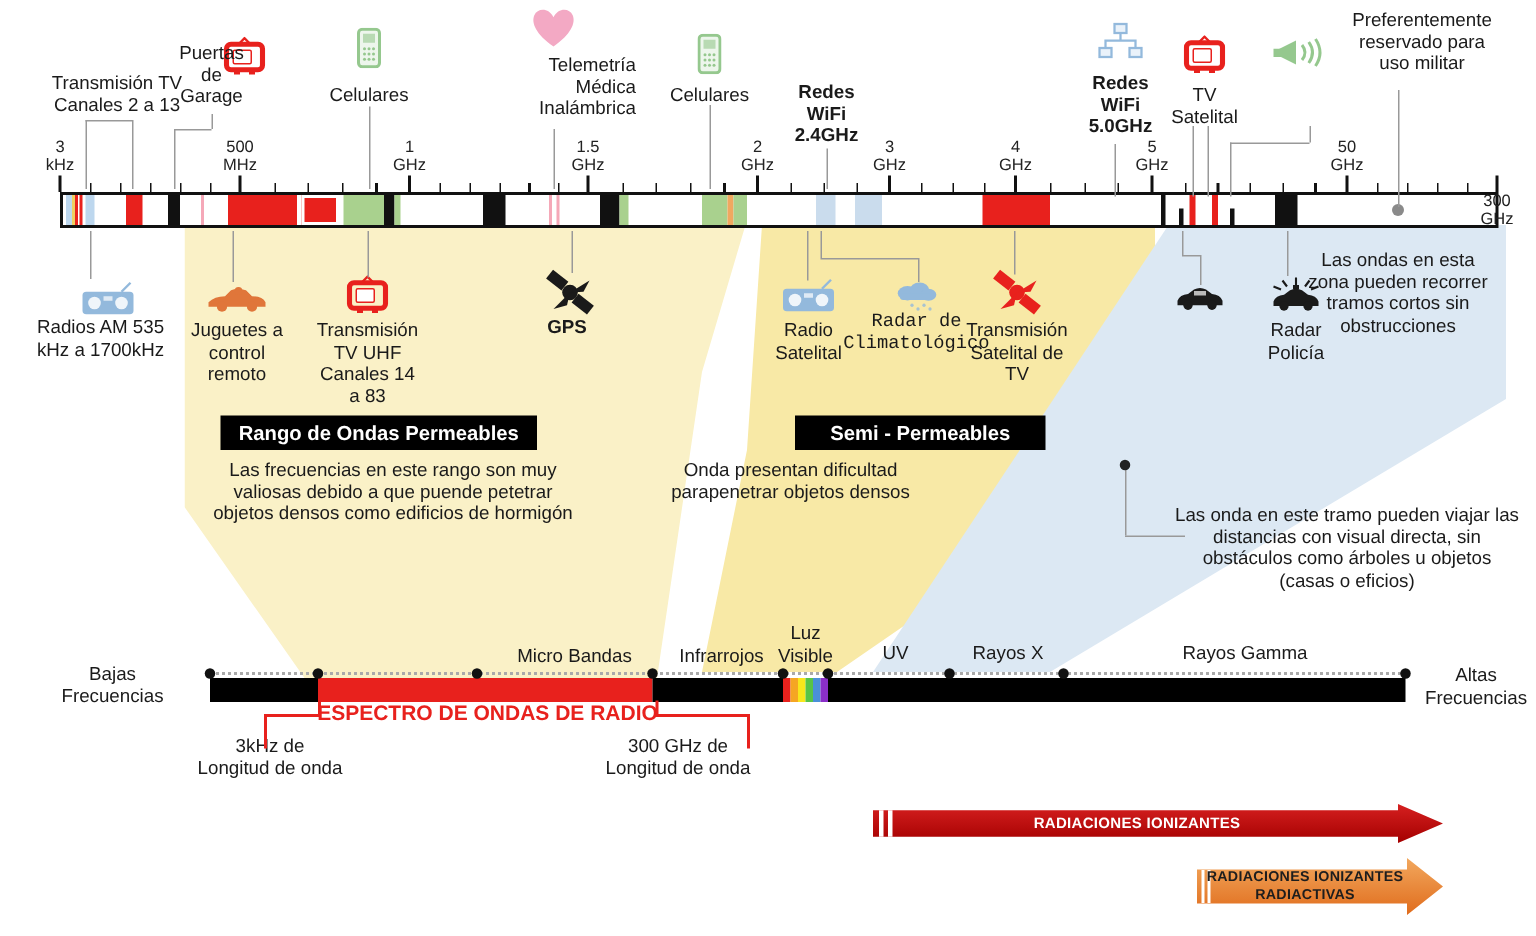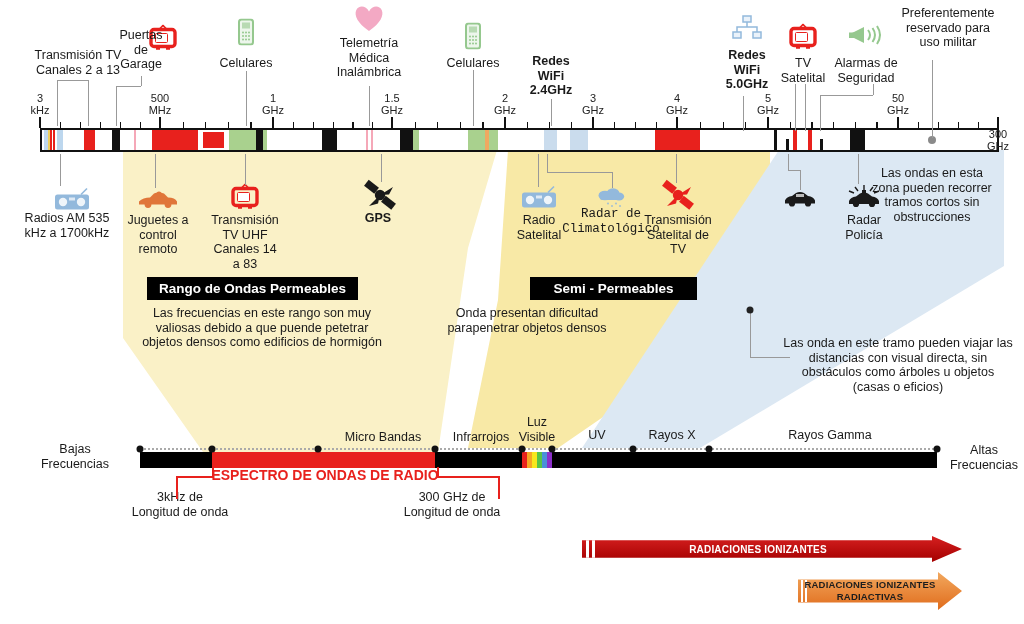--- a/index.html
+++ b/index.html
@@ -205,21 +205,21 @@
           <circle cx="11" cy="17.5" r="1"></circle>
           <circle cx="5" cy="21" r="1"></circle>
           <circle cx="8" cy="21" r="1"></circle>
           <circle cx="11" cy="21" r="1"></circle>
         </g>
       </svg></div>
     <div class="lbl" style="left: 246px; top: 56px; width: 90px;">Celulares</div>
     <div class="icon" style="left: 369px; top: 18px;"><svg width="32" height="28" viewBox="0 0 32 28">
         <path d="M16 27 C4.5 19 1 11.5 3.2 6.2 C5.5 1 13 1.2 16 7.5 C19 1.2 26.5 1 28.8 6.2 C31 11.5 27.5 19 16 27 Z" fill="#f3a9c4"></path>
       </svg></div>
-    <div class="lbl" style="left: 369px; top: 36px; width: 110px;">Telemetría
+    <div class="lbl" style="left: 369px; top: 36px; width: 110px; text-align: right;">Telemetría
 Médica
 Inalámbrica</div>
     <div class="icon" style="left: 473px; top: 36px;"><svg width="16" height="27" viewBox="0 0 16 27">
         <rect x="1" y="1" width="14" height="25" rx="2.5" fill="#edf6ec" stroke="#95c88e" stroke-width="2"></rect>
         <rect x="4" y="4" width="8" height="6" fill="#95c88e" opacity="0.6"></rect>
         <g fill="#95c88e">
           <circle cx="5" cy="14" r="1"></circle>
           <circle cx="8" cy="14" r="1"></circle>
           <circle cx="11" cy="14" r="1"></circle>
           <circle cx="5" cy="17.5" r="1"></circle>
@@ -251,22 +251,20 @@
         <rect x="7.5" y="9" width="12" height="9" rx="1" fill="#fff" stroke="#e8211d" stroke-width="1"></rect>
         <path d="M8 24 h4 M18 24 h4" stroke="#e8211d" stroke-width="2.4"></path>
       </svg></div>
     <div class="lbl" style="left: 803px; top: 56px; width: 80px;">TV
 Satelital</div>
     <div class="icon" style="left: 866px; top: 36px;"><svg width="38" height="26" viewBox="0 0 38 26">
         <path d="M5 10 L17 4 L17 20 L5 14 Z" fill="#95c88e"></path>
         <rect x="2" y="9.5" width="5" height="5.5" fill="#95c88e"></rect>
         <path d="M21 7 Q25 12 21 17 M25.5 5 Q30.5 12 25.5 19 M30 3 Q36 12 30 21" stroke="#95c88e" stroke-width="2" fill="none"></path>
       </svg></div>
-    <div class="lbl" style="left: 866px; top: 56px; width: 95px;">Alarmas de
-Seguridad</div>
     <div class="lbl" style="left: 948px; top: 6px; width: 135px;">Preferentemente
 reservado para
 uso militar</div>
     <div class="icon" style="left: 72px; top: 199px;"><svg width="36" height="23" viewBox="0 0 36 23">
         <path d="M27 7 L33 1" stroke="#93b9dc" stroke-width="1.6"></path>
         <rect x="1" y="7" width="34" height="15" rx="2.5" fill="#93b9dc"></rect>
         <circle cx="9" cy="14.5" r="4.2" fill="#fff" opacity="0.85"></circle>
         <circle cx="27" cy="14.5" r="4.2" fill="#fff" opacity="0.85"></circle>
         <rect x="15" y="10" width="6" height="3" fill="#fff" opacity="0.7"></rect>
       </svg></div>

